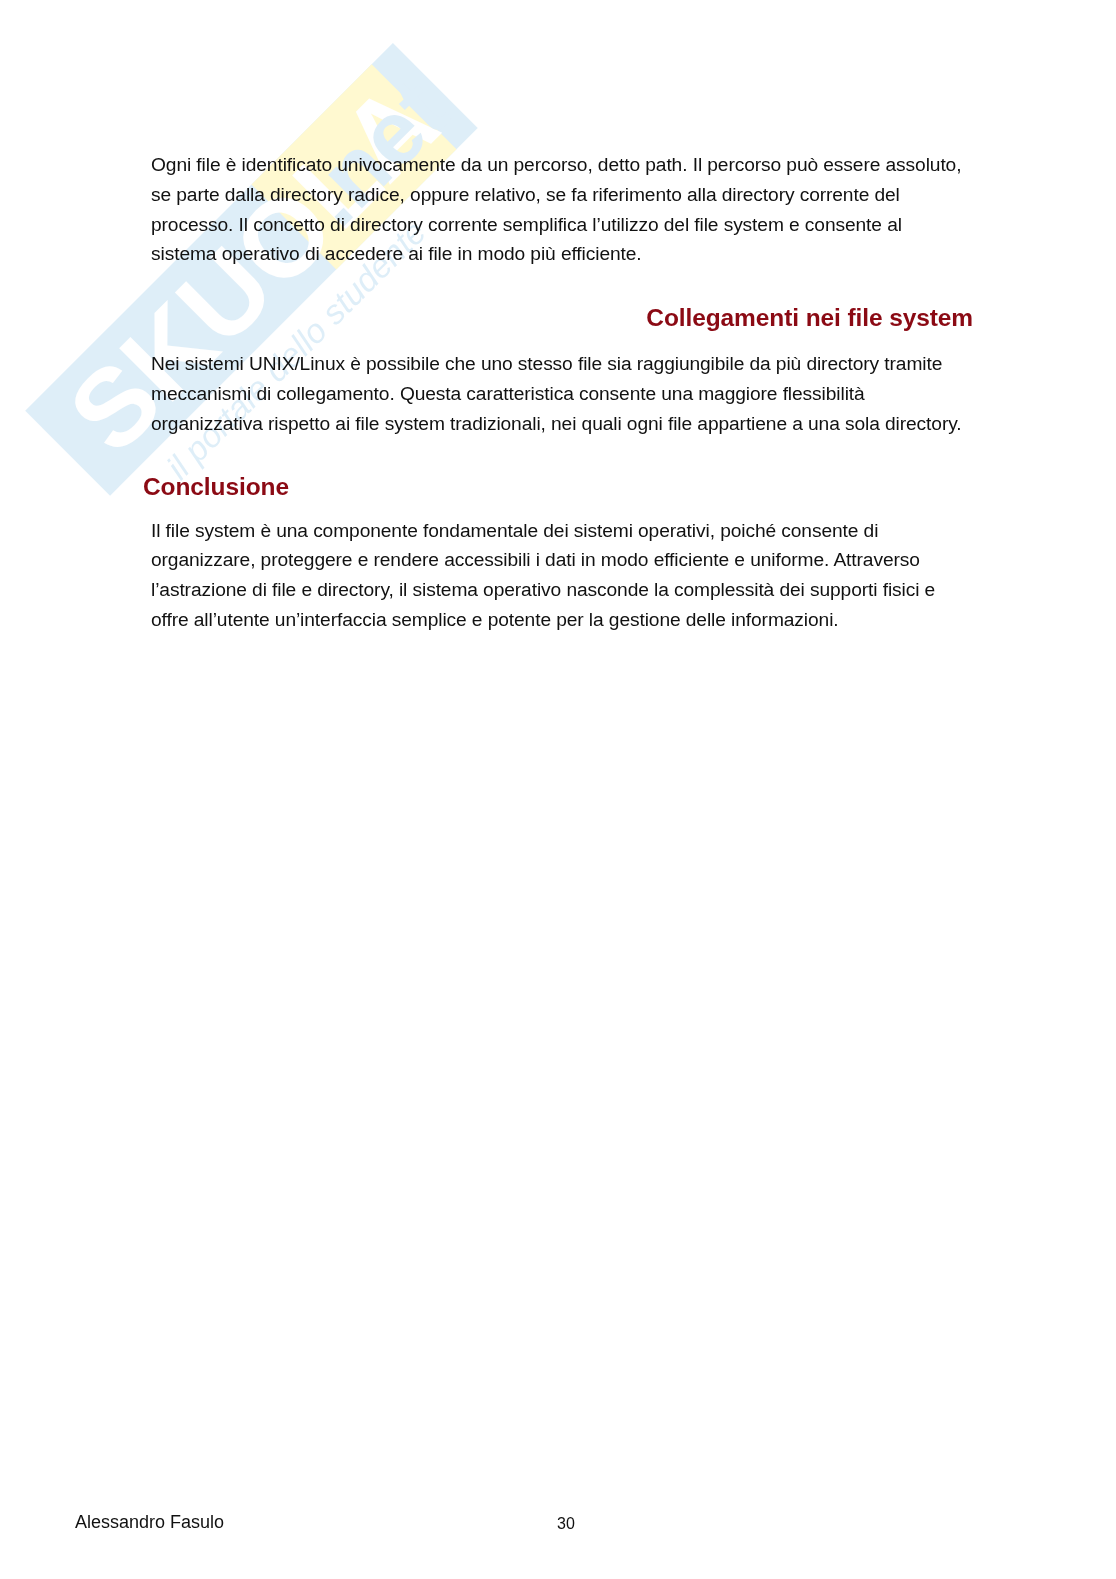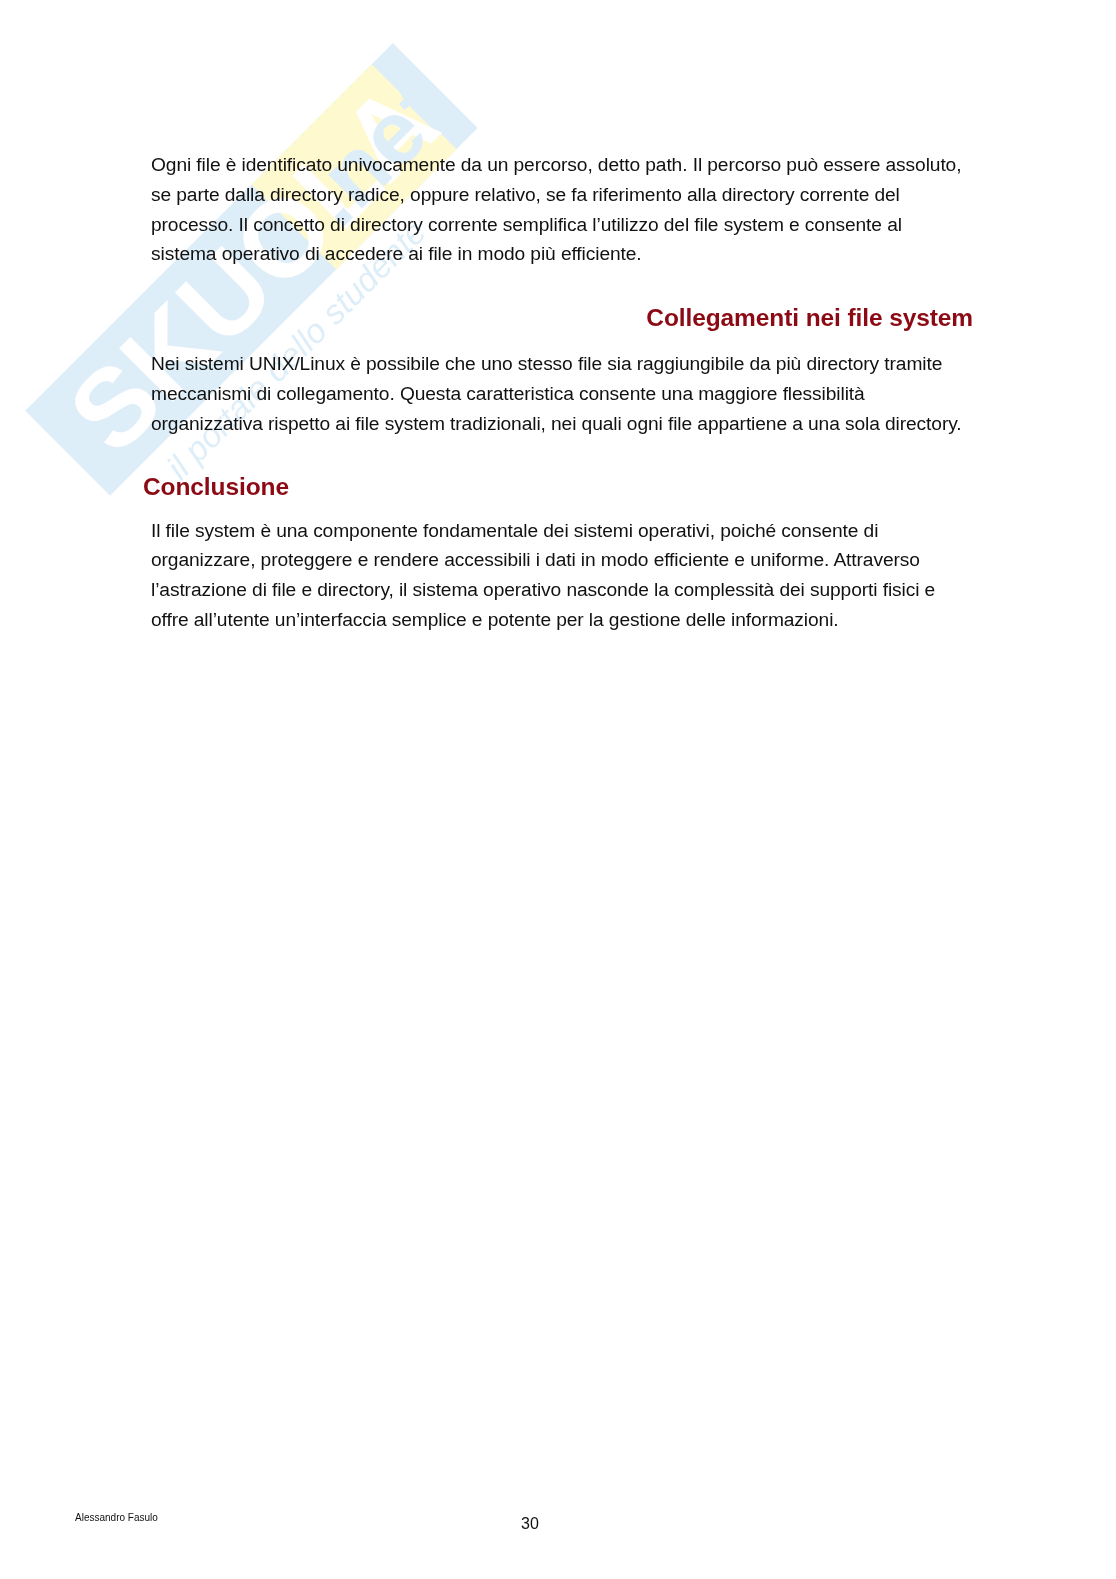--- a/index.html
+++ b/index.html
@@ -3,22 +3,22 @@
   <meta charset="utf-8">
   <style>
     html, body { margin: 0; padding: 0; background: #ffffff; }
     body { width: 1116px; height: 1579px; position: relative; overflow: hidden; font-family: "Liberation Sans", sans-serif; color: #111; }
     .watermark { position: absolute; left: 20px; top: 40px; width: 470px; height: 480px; pointer-events: none; z-index: 0; }
     .content { position: absolute; left: 143px; top: 142px; width: 830px; z-index: 1; }
     .para { font-size: 19.2px; line-height: 29.8px; margin: 8px; letter-spacing: -0.1px; }
     .heading { font-size: 24.5px; font-weight: bold; margin: 0; line-height: 30px; letter-spacing: -0.1px; }
     .h1 { margin-top: 34px; margin-bottom: 16px; text-align: right; }
     .h2 { margin-top: 33px; margin-bottom: 14px; }
-    .page-number { position: absolute; left: 521px; top: 1515px; font-size: 16px; z-index: 1; }
-    .author { position: absolute; left: 75px; top: 1512px; font-size: 10px; z-index: 1; text-align: right; }
+    .page-number { position: absolute; left: 557px; top: 1515px; font-size: 16px; z-index: 1; }
+    .author { position: absolute; left: 75px; top: 1512px; font-size: 18px; z-index: 1; text-align: right; }
   </style>
 </head>
 <body>
 
 <svg class="watermark" viewBox="0 0 470 480" xmlns="http://www.w3.org/2000/svg">
   <g opacity="0.18" transform="rotate(-45 235 240)">
     <rect x="-20" y="170" width="520" height="120" fill="#4FA3D9"></rect>
     <rect x="300" y="170" width="170" height="120" fill="#FFE100"></rect>
     <text x="10" y="268" font-family="Liberation Sans, sans-serif" font-weight="bold" font-size="110" fill="#ffffff">SKUOLA</text>
     <text x="330" y="265" font-family="Liberation Sans, sans-serif" font-weight="bold" font-size="90" fill="#4FA3D9">.net</text>

